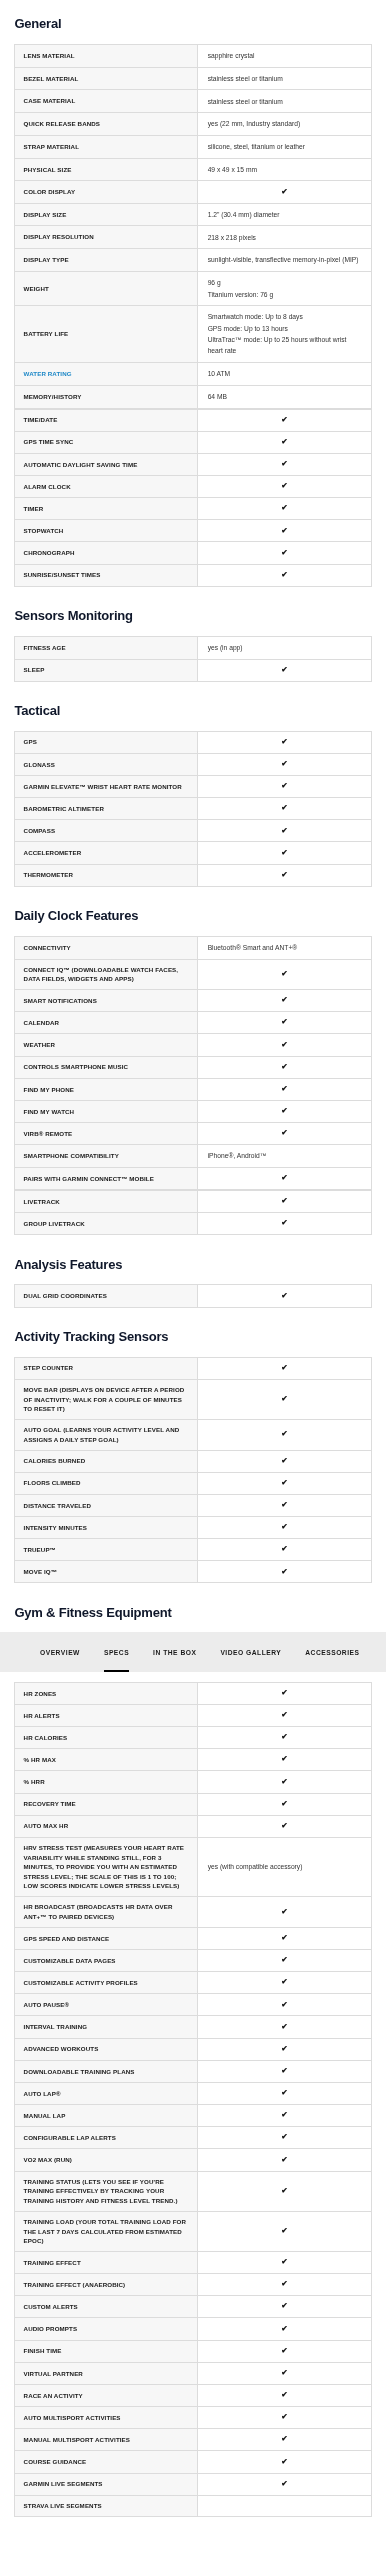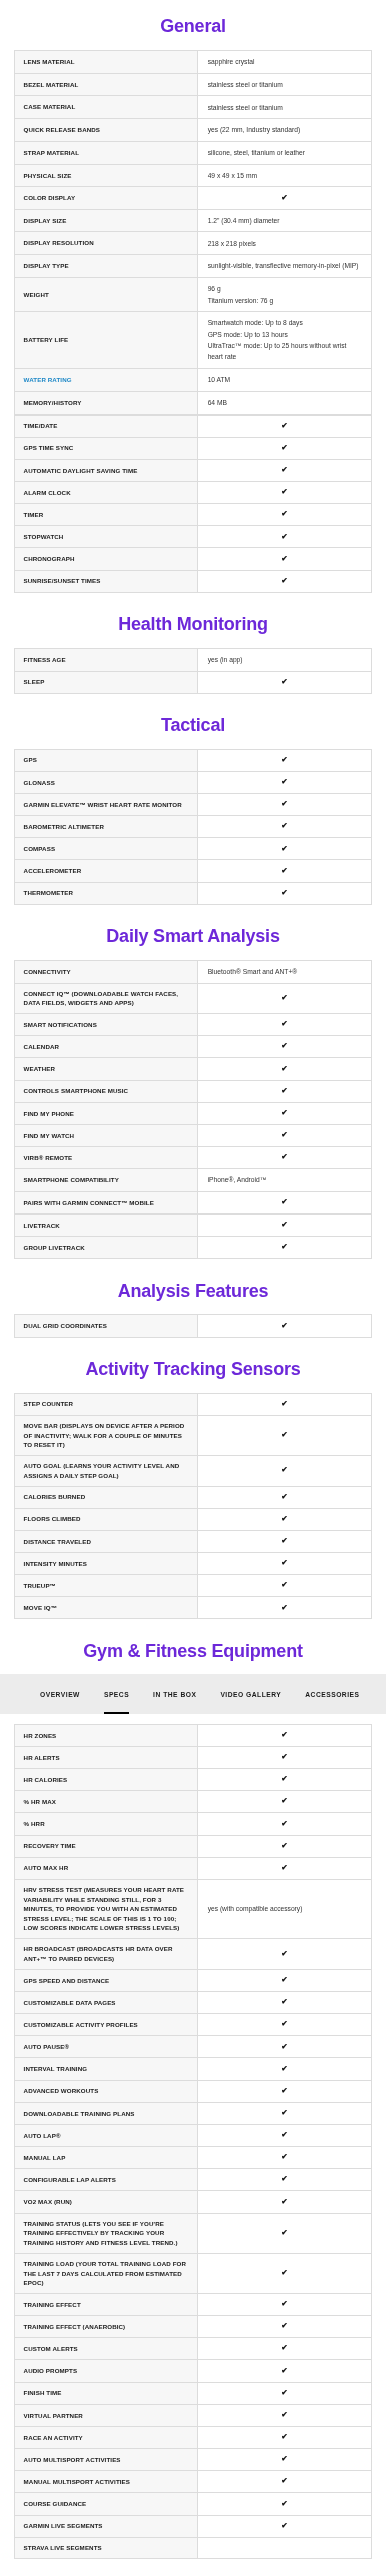--- a/index.html
+++ b/index.html
@@ -1,20 +1,20 @@
 <!DOCTYPE html>
 <html style="font-size:8.2px"><head>
 <meta charset="utf-8">
 <style>
   html,body{margin:0;padding:0;background:#fff;}
   body{width:386px;font-family:"Liberation Sans",sans-serif;-webkit-font-smoothing:antialiased;}
   main{padding:13.4px 14.4px 23px;}
   .section-title{
-    font-size:18px;font-weight:800;color:#6d28d9;
-    margin:21.6px 0 12.4px;letter-spacing:-0.2px;text-align:center;
+    font-size:13px;font-weight:800;color:#0f172a;
+    margin:21.6px 0 12.4px;letter-spacing:-0.2px;
   }
   main > .section-title:first-child{margin-top:3.1px;}
   .spec-table{border:0.5px solid #dcdcdc;}
   .spec-row{display:flex;border-bottom:0.5px solid #dcdcdc;}
   .spec-row:last-child{border-bottom:none;}
   .spec-label{
     width:51.5%;box-sizing:border-box;
     background:#f7f7f7;border-right:0.5px solid #dcdcdc;
     padding:5.2px 8.2px;
     font-size:6.2px;font-weight:bold;color:#1a1a1a;
@@ -181,21 +181,21 @@
           <span class="check-icon">✔</span>
         </div>
       </div>
       <div class="spec-row">
         <div class="spec-label">SUNRISE/SUNSET TIMES</div>
         <div class="spec-value check">
           <span class="check-icon">✔</span>
         </div>
       </div>
     </div>
-    <h2 class="section-title">Health Monitoring</h2>
+    <h2 class="section-title">Sensors Monitoring</h2>
     <div class="spec-table">
       <div class="spec-row">
         <div class="spec-label">FITNESS AGE</div>
         <div class="spec-value text">
           <div class="spec-value-line">yes (in app)</div>
         </div>
       </div>
       <div class="spec-row">
         <div class="spec-label">SLEEP</div>
         <div class="spec-value check">
@@ -241,21 +241,21 @@
           <span class="check-icon">✔</span>
         </div>
       </div>
       <div class="spec-row">
         <div class="spec-label">THERMOMETER</div>
         <div class="spec-value check">
           <span class="check-icon">✔</span>
         </div>
       </div>
     </div>
-    <h2 class="section-title">Daily Smart Analysis</h2>
+    <h2 class="section-title">Daily Clock Features</h2>
     <div class="spec-table">
       <div class="spec-row">
         <div class="spec-label">CONNECTIVITY</div>
         <div class="spec-value text">
           <div class="spec-value-line">Bluetooth® Smart and ANT+®</div>
         </div>
       </div>
       <div class="spec-row">
         <div class="spec-label">CONNECT IQ™ (DOWNLOADABLE WATCH FACES, DATA FIELDS, WIDGETS AND APPS)</div>
         <div class="spec-value check">

